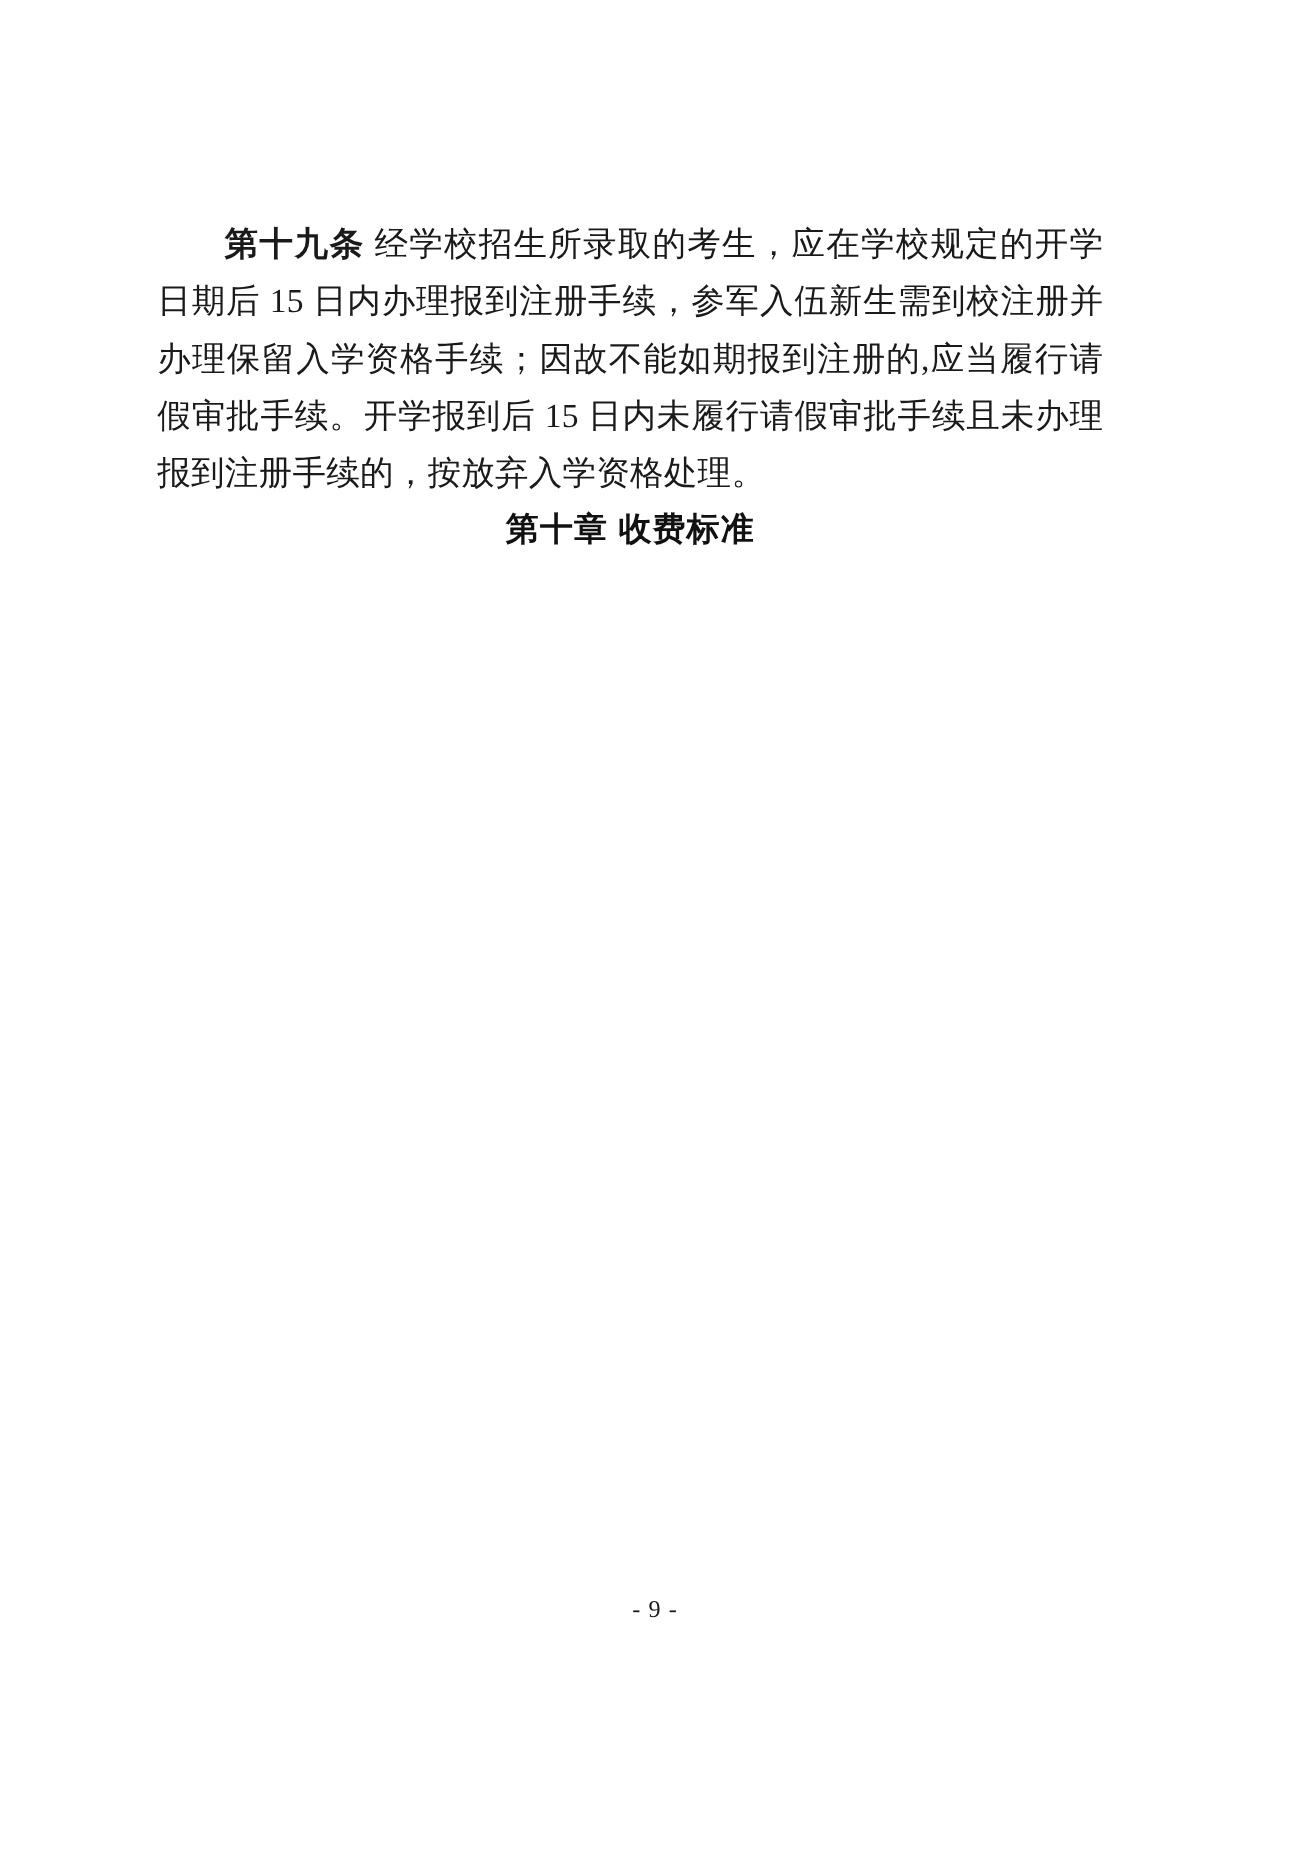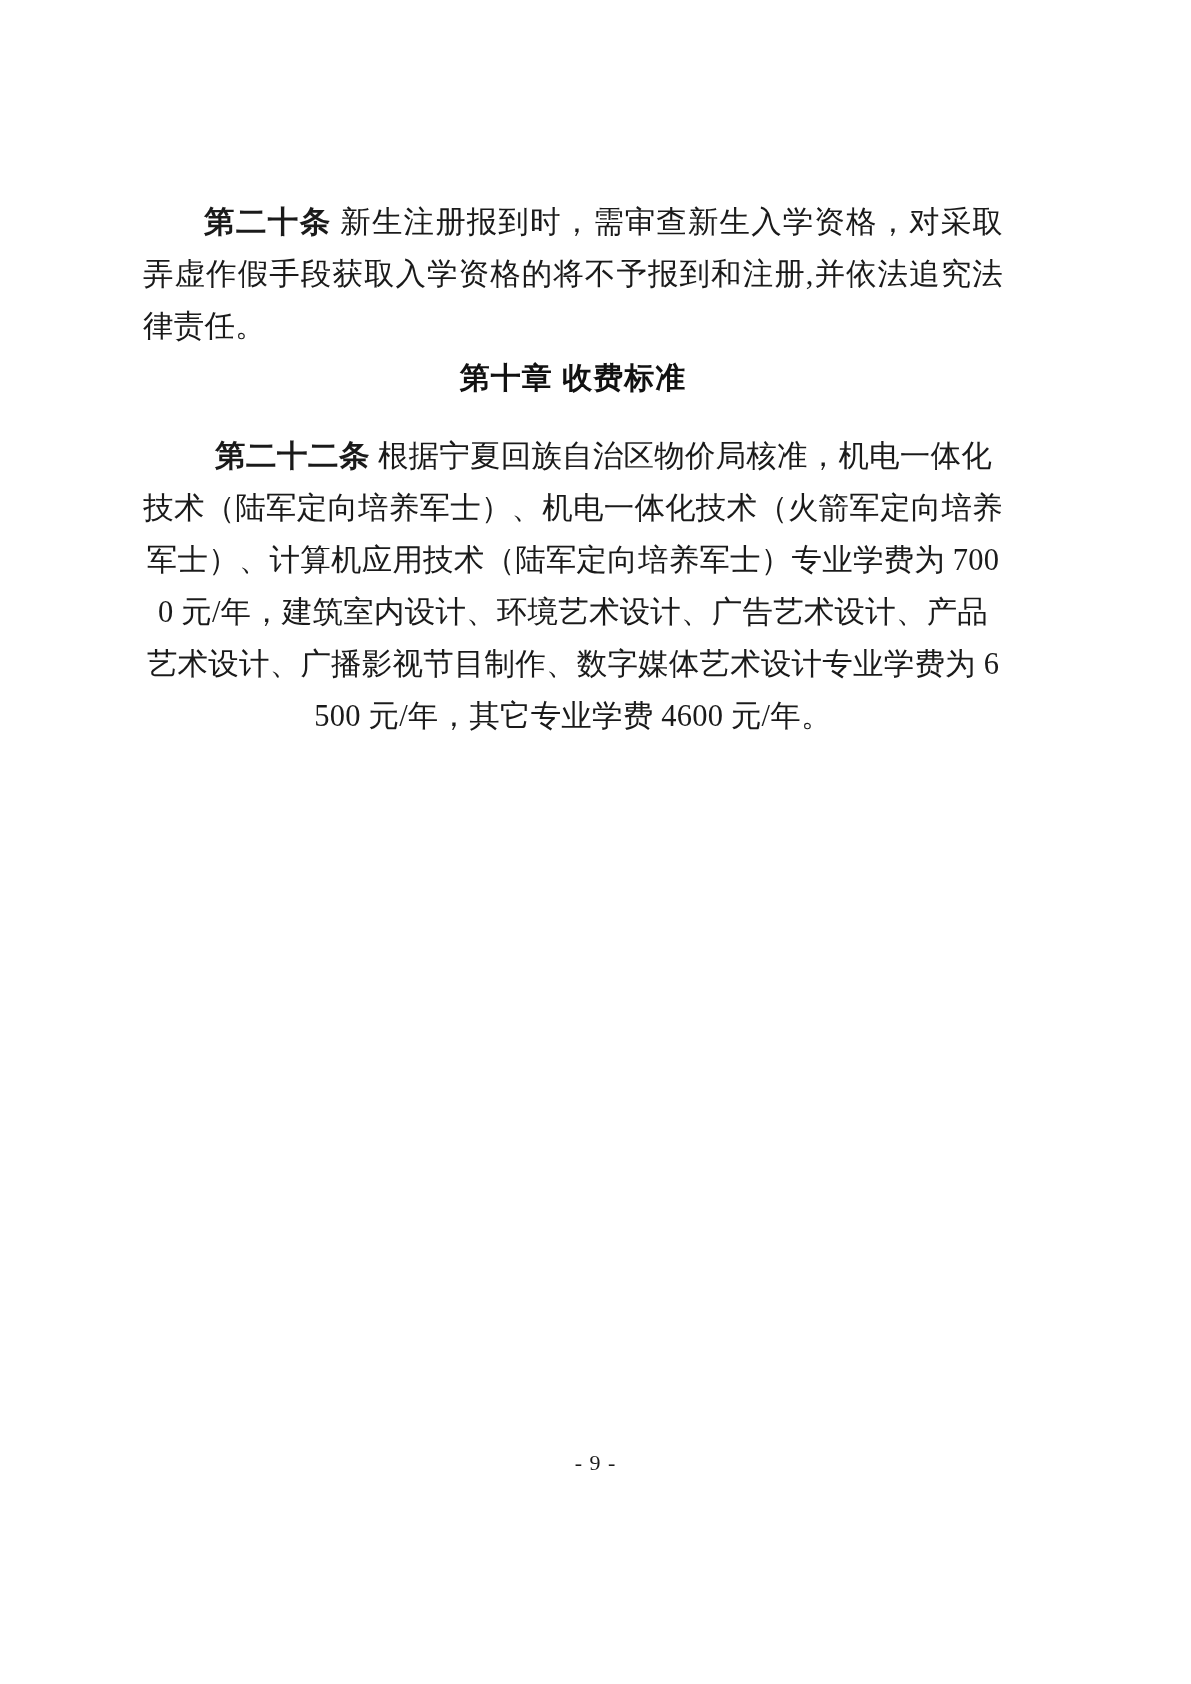--- a/index.html
+++ b/index.html
@@ -70,30 +70,27 @@
     letter-spacing: 1px;
   }
 </style>
 </head>
 <body>
 
 <div class="page">
 
   <div class="content">
 
+    <p class="para">
+      <span class="art-label">第十九条</span><span class="art-body">&nbsp;</span><span class="art-body">经学校招生所录取的考生，应在学校规定的开学日期后 15 日内办理报到注册手续，参军入伍新生需到校注册并办理保留入学资格手续；因故不能如期报到注册的,应当履行请假审批手续。开学报到后 15 日内未履行请假审批手续且未办理报到注册手续的，按放弃入学资格处理。</span>
+    </p>
 
-    <p class="para">
-      <span class="art-label">第二十条</span><span class="art-body">&nbsp;</span><span class="art-body">新生注册报到时，需审查新生入学资格，对采取弄虚作假手段获取入学资格的将不予报到和注册,并依法追究法律责任。</span>
-    </p>
 
 
     <p class="para chapter chapter-gap-top chapter-gap-bottom">第十章 收费标准</p>
 
-    <p class="para">
-      <span class="art-label">第二十二条</span><span class="art-body">&nbsp;</span><span class="art-body">根据宁夏回族自治区物价局核准，机电一体化技术（陆军定向培养军士）、机电一体化技术（火箭军定向培养军士）、计算机应用技术（陆军定向培养军士）专业学费为 7000 元/年，建筑室内设计、环境艺术设计、广告艺术设计、产品艺术设计、广播影视节目制作、数字媒体艺术设计专业学费为 6500 元/年，其它专业学费 4600 元/年。</span>
-    </p>
 
 
   </div>
 
   <div class="footer">- 9 -</div>
 
 </div>
 
 </body></html>

